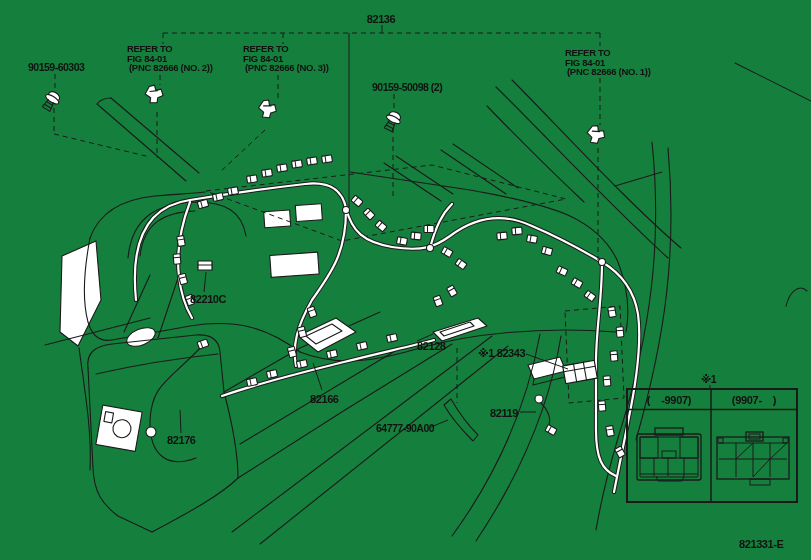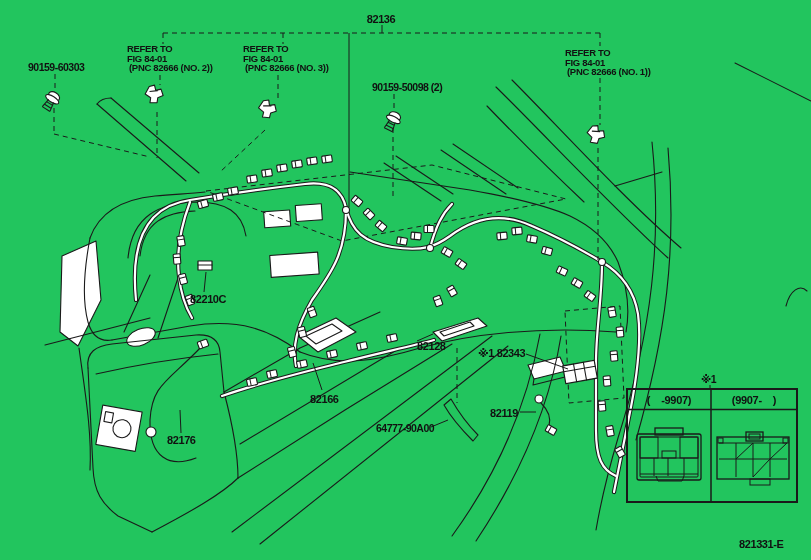--- a/index.html
+++ b/index.html
@@ -1,16 +1,16 @@
 <!DOCTYPE html>
 <html><head>
 <meta charset="utf-8">
 <style>
   html,body{margin:0;padding:0;background:#fff;}
-  .stage{position:relative;width:811px;height:560px;background:#22c55e;overflow:hidden;}
+  .stage{position:relative;width:811px;height:560px;background:#15803d;overflow:hidden;}
   svg{display:block;}
   .ln{stroke:#1a1a1a;stroke-width:1.1;fill:none;stroke-linecap:round;stroke-linejoin:round;}
   .lnf{stroke:#1a1a1a;stroke-width:1.1;fill:#ffffff;stroke-linejoin:round;}
   .dash{stroke:#1a1a1a;stroke-width:1;fill:none;stroke-dasharray:5 4;}
   .lead{stroke:#1a1a1a;stroke-width:1;fill:none;}
   .tubeo{stroke:#1a1a1a;stroke-width:4.2;fill:none;stroke-linecap:round;}
   .tubei{stroke:#ffffff;stroke-width:2.2;fill:none;stroke-linecap:round;}
   .part{stroke:#1a1a1a;stroke-width:1.2;fill:#ffffff;stroke-linejoin:round;}
   .lbl{font:bold 11px "Liberation Sans","DejaVu Sans",sans-serif;fill:#111;letter-spacing:-0.4px;}
   .lbl-s{font:bold 10.5px "Liberation Sans","DejaVu Sans",sans-serif;fill:#111;letter-spacing:-0.5px;}

